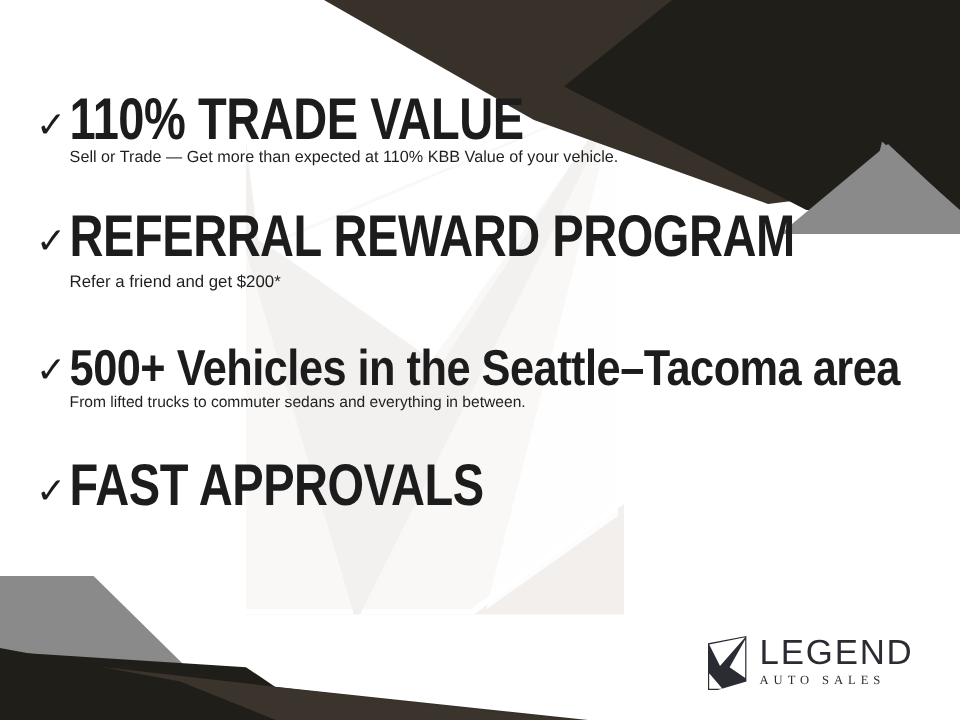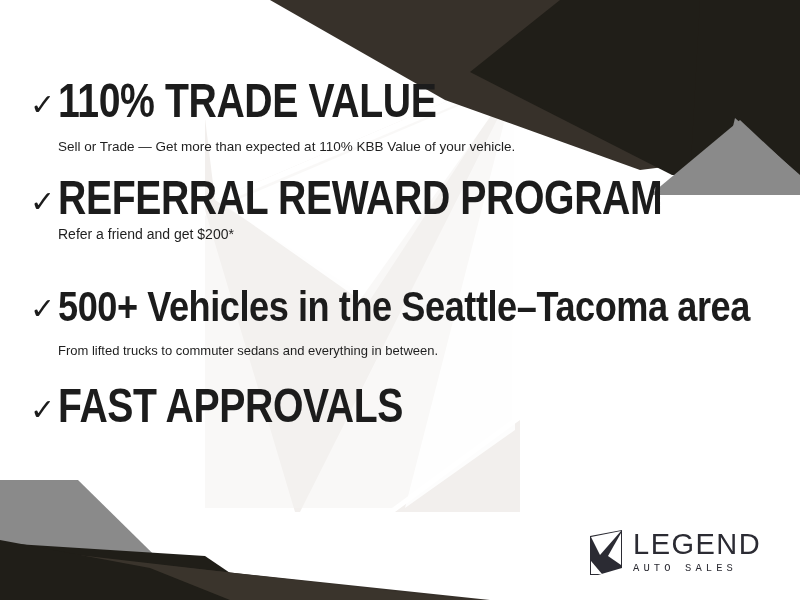--- a/index.html
+++ b/index.html
@@ -65,21 +65,21 @@
   .headline-upper {
     text-transform: uppercase;
   }
   .feature-sub {
     font-family: "Liberation Sans", sans-serif;
     font-size: 13.5px;
     font-weight: 400;
     color: #1f1f1f;
     white-space: nowrap;
     margin-left: 28px;
-    margin-top: 16px;
+    margin-top: 0;
     line-height: 1.2;
   }
 
   
   #row-0 { top: 78px; }
   #row-0 .headline-text { font-size: 49px; }
   #row-1 { top: 175px; }
   #row-1 .headline-text { font-size: 49px; }
   #row-2 { top: 288px; }
   #row-2 .headline-text { font-size: 42px; transform: scaleX(0.86); }
@@ -112,21 +112,21 @@
   }
   #logo-name {
     font-family: "Liberation Sans", sans-serif;
     font-size: 29px;
     font-weight: 400;
     letter-spacing: 1.5px;
     color: #2b2b33;
     line-height: 1;
   }
   #logo-tagline {
-    font-family: Liberation Mono, monospace;
+    font-family: Liberation Serif, serif;
     font-size: 10.5px;
     font-weight: 400;
     letter-spacing: 4.1px;
     color: #2b2b33;
     line-height: 1;
     margin-top: 4px;
   }
 </style>
 </head>
 <body>

